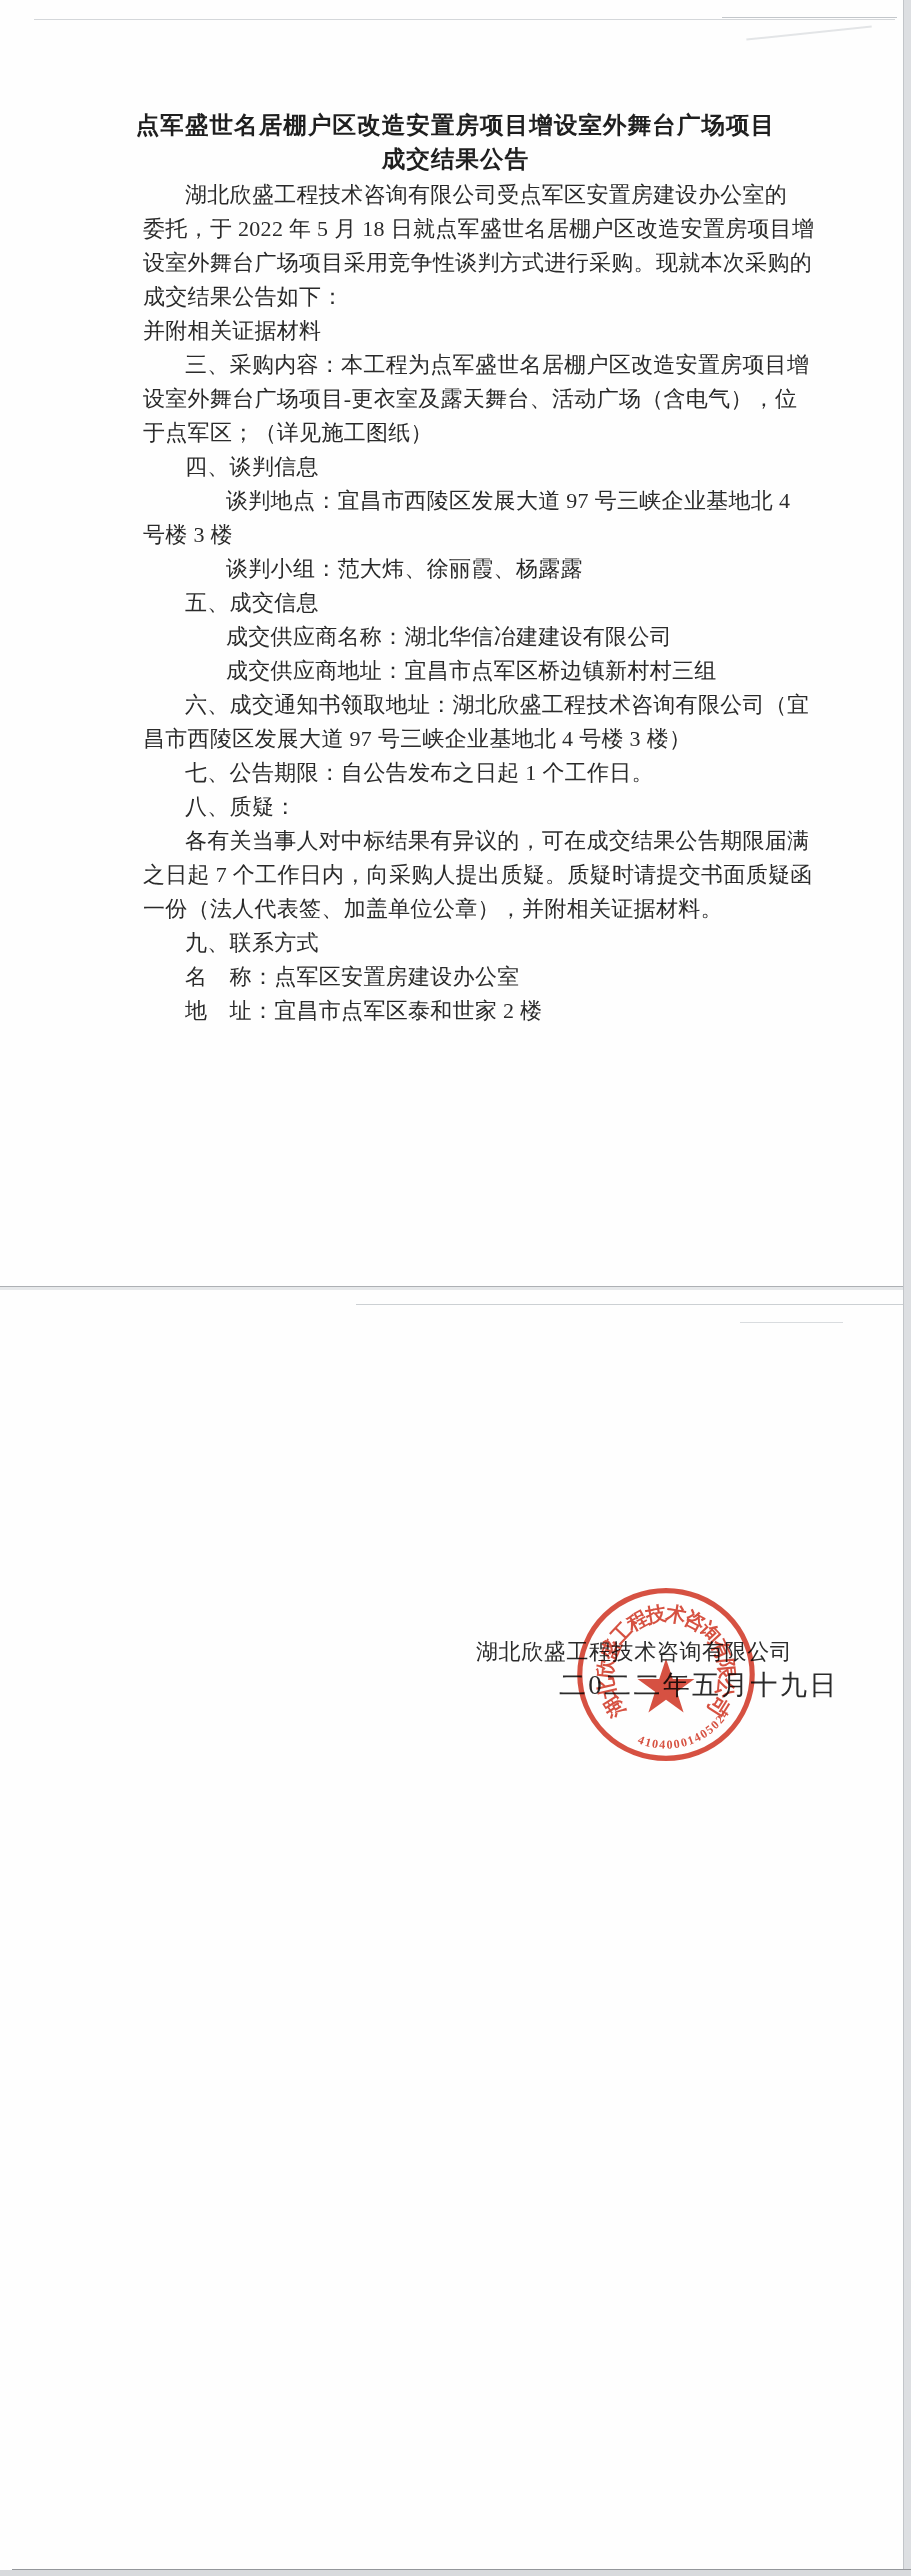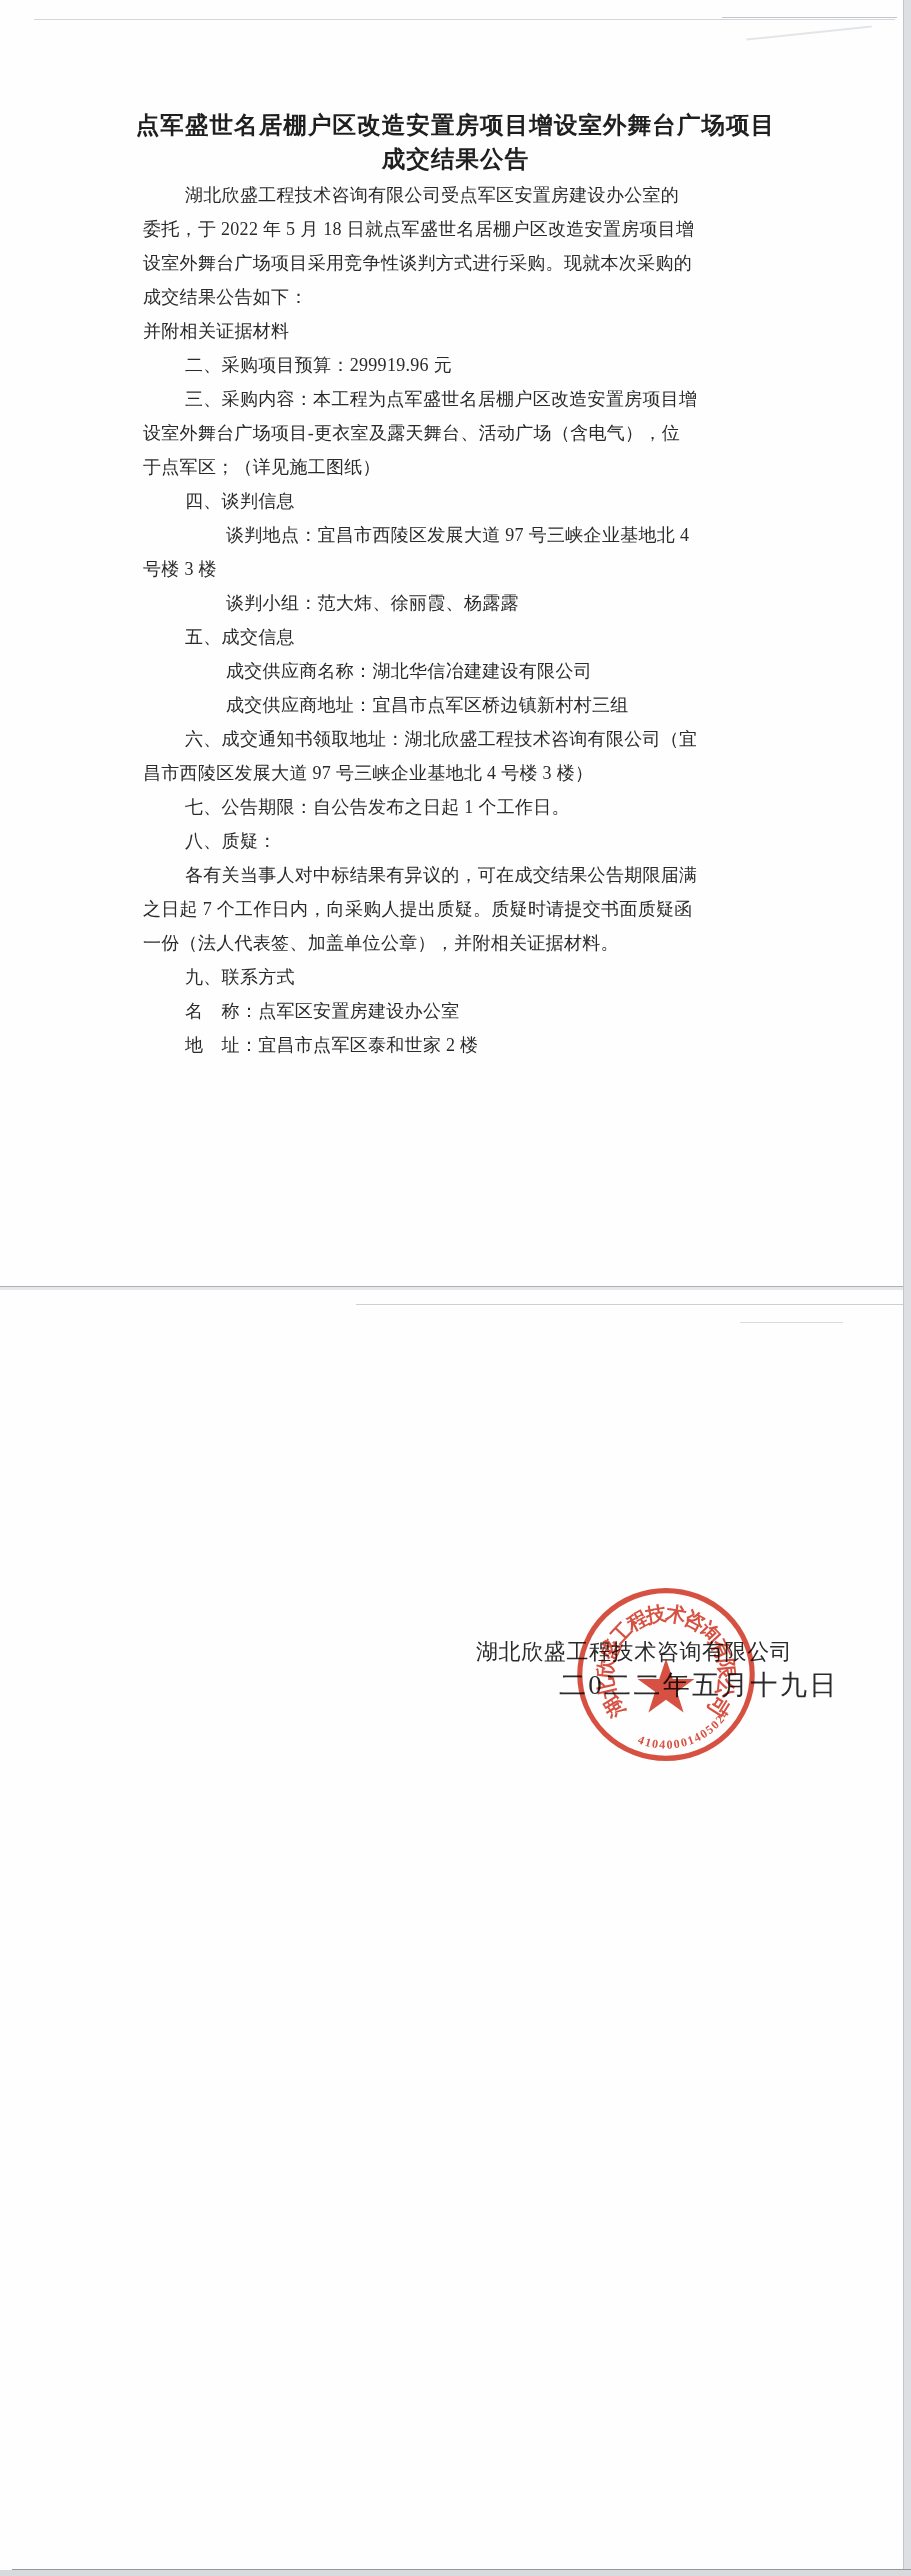--- a/index.html
+++ b/index.html
@@ -19,21 +19,21 @@
     white-space:pre;
   }
   #title1 { top:109px; }
   #title2 { top:143px; }
 
   .bodyblock { position:absolute; }
   #p1body { left:143px; top:178px; width:666px; }
 
   .line {
     height:34px; display:flex; align-items:center;
-    font-size:18px; letter-spacing:0.3px; white-space:pre; color:#2a2a2a;
+    font-size:22px; letter-spacing:0.3px; white-space:pre; color:#2a2a2a;
   }
   .ind2 { padding-left:42px; }
   .ind4 { padding-left:83px; }
 
   #signature {
     position:absolute; left:476px; top:1635px; height:33px;
     display:flex; align-items:center;
     font-size:22px; letter-spacing:0.6px; color:#2a2a2a; white-space:pre;
   }
   #datestamp {
@@ -69,21 +69,20 @@
 
   <div class="page" id="page1">
     <div class="title-line" id="title1">点军盛世名居棚户区改造安置房项目增设室外舞台广场项目</div>
     <div class="title-line" id="title2">成交结果公告</div>
     <div class="bodyblock" id="p1body">
         <div class="line ind2">湖北欣盛工程技术咨询有限公司受点军区安置房建设办公室的</div>
         <div class="line ind0">委托，于 2022 年 5 月 18 日就点军盛世名居棚户区改造安置房项目增</div>
         <div class="line ind0">设室外舞台广场项目采用竞争性谈判方式进行采购。现就本次采购的</div>
         <div class="line ind0">成交结果公告如下：</div>
         <div class="line ind0">并附相关证据材料</div>
-        <div class="line ind2">二、采购项目预算：299919.96 元</div>
         <div class="line ind2">三、采购内容：本工程为点军盛世名居棚户区改造安置房项目增</div>
         <div class="line ind0">设室外舞台广场项目-更衣室及露天舞台、活动广场（含电气），位</div>
         <div class="line ind0">于点军区；（详见施工图纸）</div>
         <div class="line ind2">四、谈判信息</div>
         <div class="line ind4">谈判地点：宜昌市西陵区发展大道 97 号三峡企业基地北 4</div>
         <div class="line ind0">号楼 3 楼</div>
         <div class="line ind4">谈判小组：范大炜、徐丽霞、杨露露</div>
         <div class="line ind2">五、成交信息</div>
         <div class="line ind4">成交供应商名称：湖北华信冶建建设有限公司</div>
         <div class="line ind4">成交供应商地址：宜昌市点军区桥边镇新村村三组</div>

